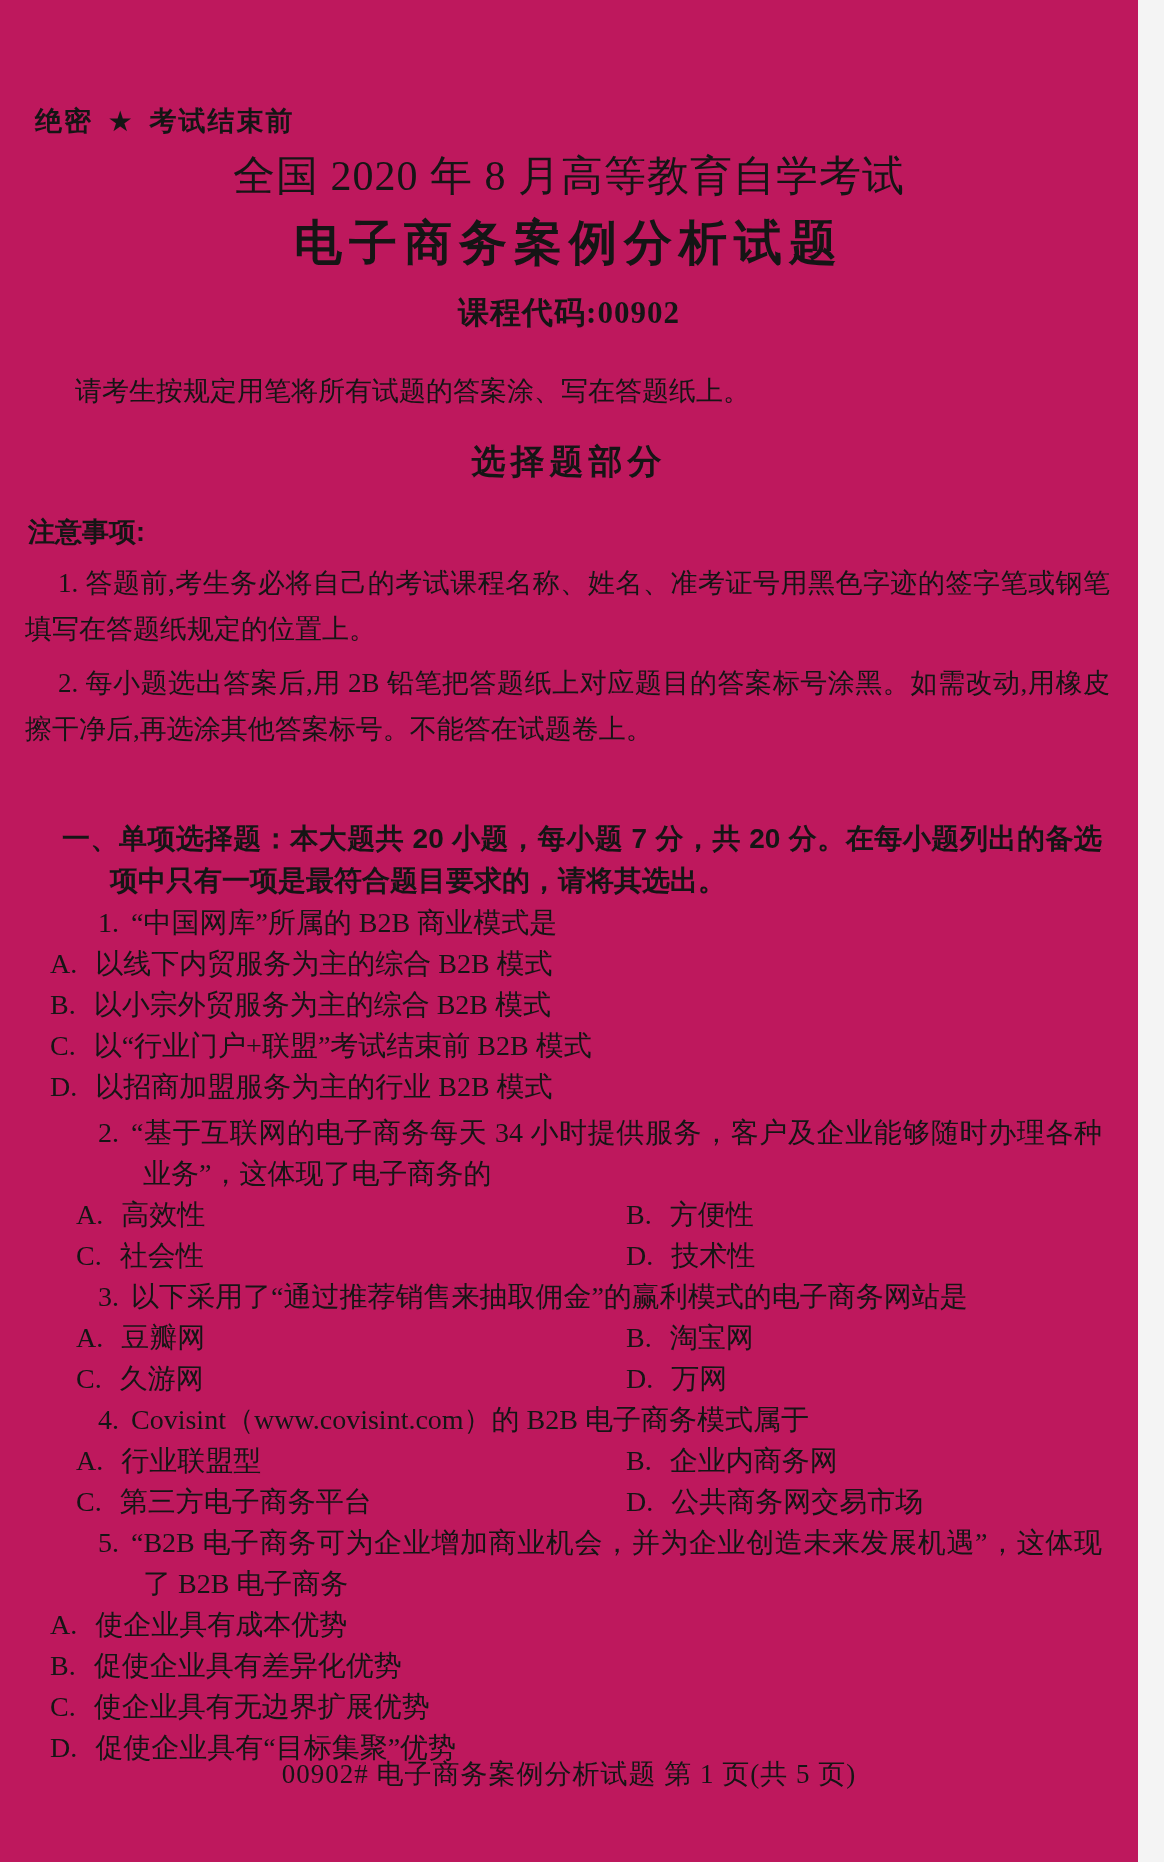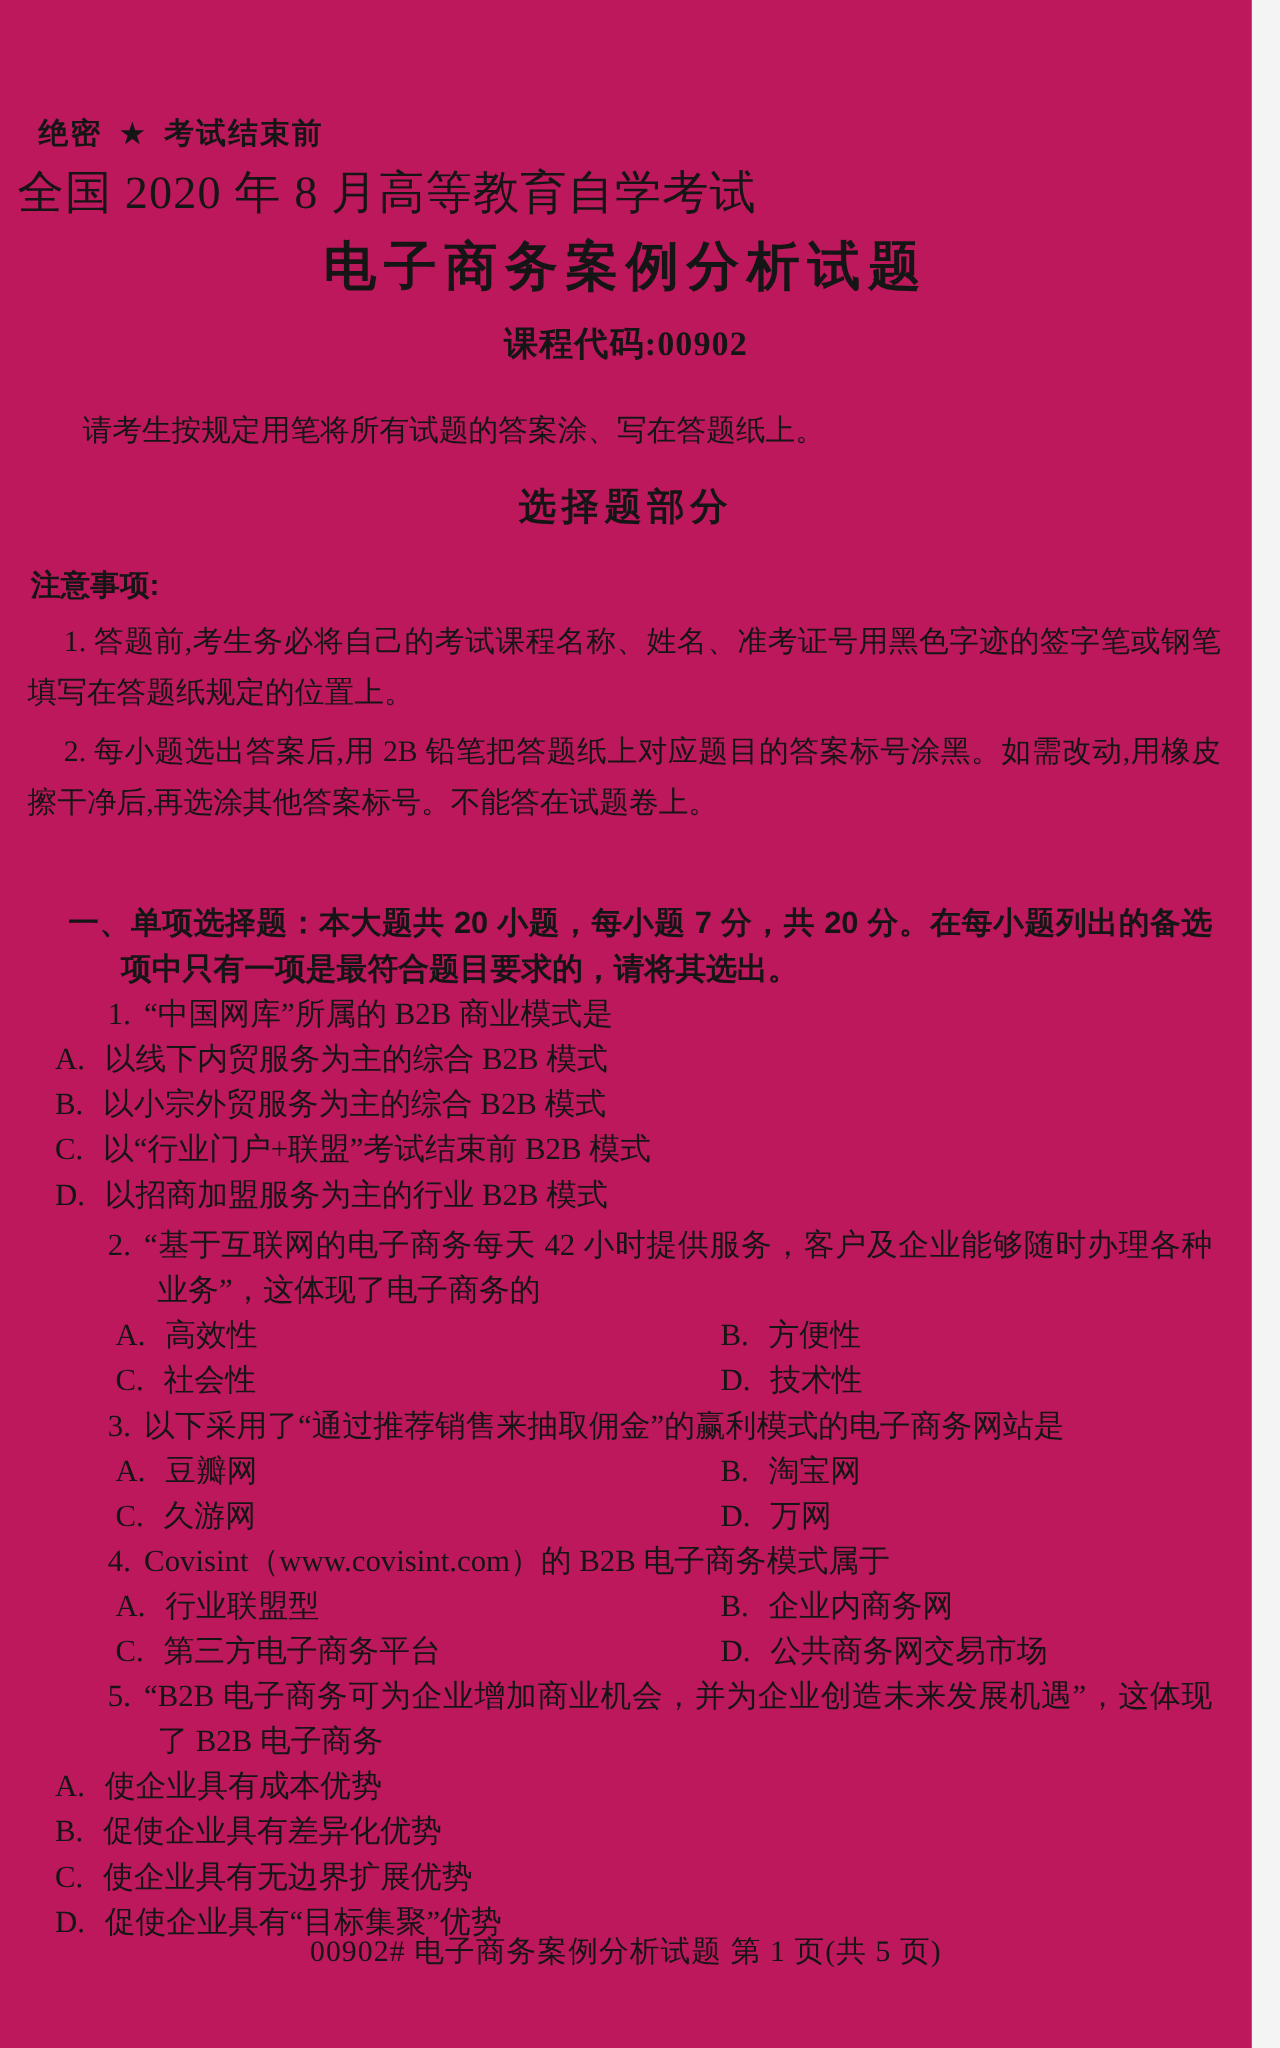--- a/index.html
+++ b/index.html
@@ -23,22 +23,22 @@
     font-family: "Liberation Sans", sans-serif;
     font-weight: 700;
     font-size: 27px;
     line-height: 34px;
     letter-spacing: 2px;
   }
   .secrecy .star { margin: 0 16px; font-size: 25px; }
   
   .exam-title {
     position: absolute;
-    top: 148px; left: 16px; width: 100%;
-    text-align: left;
+    top: 148px; left: 0; width: 100%;
+    text-align: center;
     font-size: 42px;
     line-height: 56px;
     letter-spacing: 1px;
   }
   .paper-title {
     position: absolute;
     top: 212px; left: 0; width: 100%;
     text-align: center;
     font-family: "Liberation Sans", sans-serif;
     font-weight: 700;
@@ -104,21 +104,21 @@
     margin-left: 12px;
     padding-left: 48px;
     text-indent: -48px;
     text-align: justify;
   }
   .q-block { font-size: 28px; line-height: 41px; }
   .q-block.gap-after { margin-bottom: 5px; }
   .q-line { padding-left: 45px; text-indent: -45px; text-align: justify; margin-left: 48px; }
   .q-num { margin-right: 12px; }
   .opt-row-single { }
-  .opt-row { display: flex; margin-left: 55px; }
+  .opt-row { display: flex; margin-left: 26px; }
   .opt-row .opt:first-child { width: 550px; flex: 0 0 550px; }
   .opt-label { margin-right: 18px; }
   
   .page-footer {
     position: absolute;
     top: 1756px; left: 0; width: 100%;
     text-align: center;
     font-size: 27px;
     line-height: 36px;
     letter-spacing: 1px;
@@ -154,21 +154,21 @@
     <div class="section-heading">一、单项选择题：本大题共 20 小题，每小题 7 分，共 20 分。在每小题列出的备选项中只有一项是最符合题目要求的，请将其选出。</div>
     <div>
         <div class="q-block gap-after">
           <div class="q-line"><span class="q-num">1.</span><span class="q-text">“中国网库”所属的 B2B 商业模式是</span></div>
           <div class="opt-row-single"><span class="opt"><span class="opt-label">A.</span><span class="opt-text">以线下内贸服务为主的综合 B2B 模式</span></span></div>
           <div class="opt-row-single"><span class="opt"><span class="opt-label">B.</span><span class="opt-text">以小宗外贸服务为主的综合 B2B 模式</span></span></div>
           <div class="opt-row-single"><span class="opt"><span class="opt-label">C.</span><span class="opt-text">以“行业门户+联盟”考试结束前 B2B 模式</span></span></div>
           <div class="opt-row-single"><span class="opt"><span class="opt-label">D.</span><span class="opt-text">以招商加盟服务为主的行业 B2B 模式</span></span></div>
         </div>
         <div class="q-block">
-          <div class="q-line"><span class="q-num">2.</span><span class="q-text">“基于互联网的电子商务每天 42 小时提供服务，客户及企业能够随时办理各种业务”，这体现了电子商务的</span></div>
+          <div class="q-line"><span class="q-num">2.</span><span class="q-text">“基于互联网的电子商务每天 34 小时提供服务，客户及企业能够随时办理各种业务”，这体现了电子商务的</span></div>
           <div class="opt-row">
             <span class="opt"><span class="opt-label">A.</span><span class="opt-text">高效性</span></span>
             <span class="opt"><span class="opt-label">B.</span><span class="opt-text">方便性</span></span>
           </div>
           <div class="opt-row">
             <span class="opt"><span class="opt-label">C.</span><span class="opt-text">社会性</span></span>
             <span class="opt"><span class="opt-label">D.</span><span class="opt-text">技术性</span></span>
           </div>
         </div>
         <div class="q-block">

